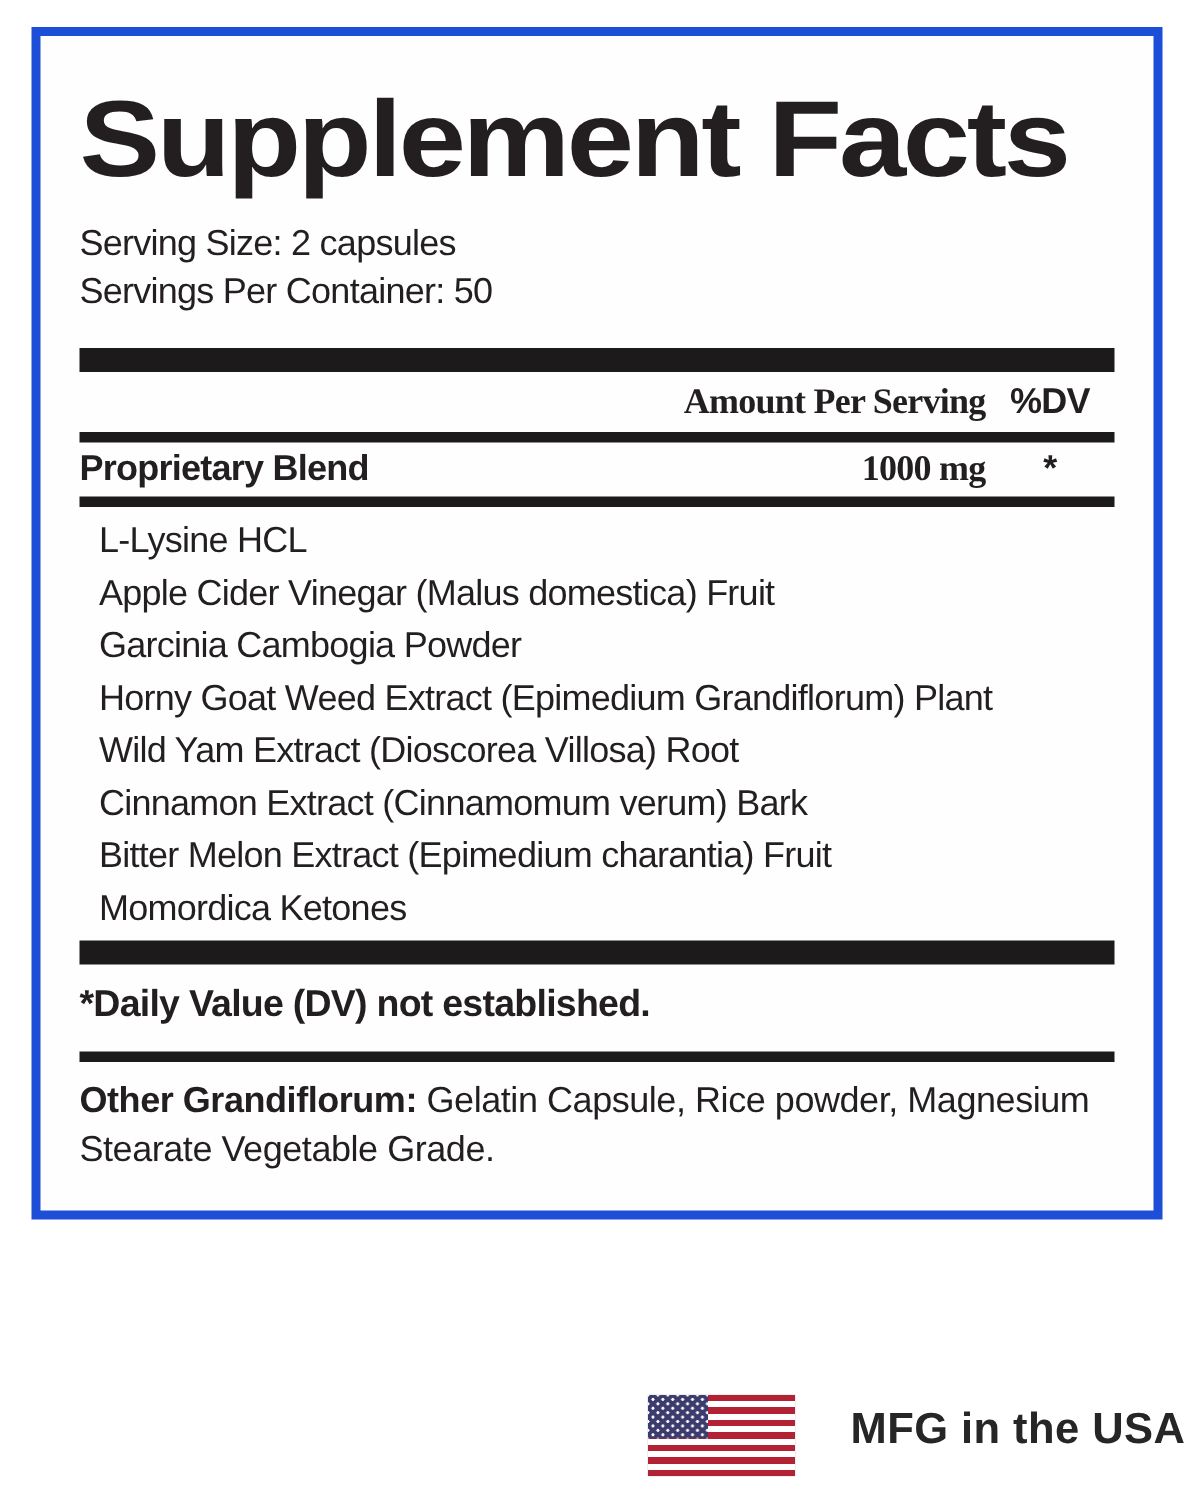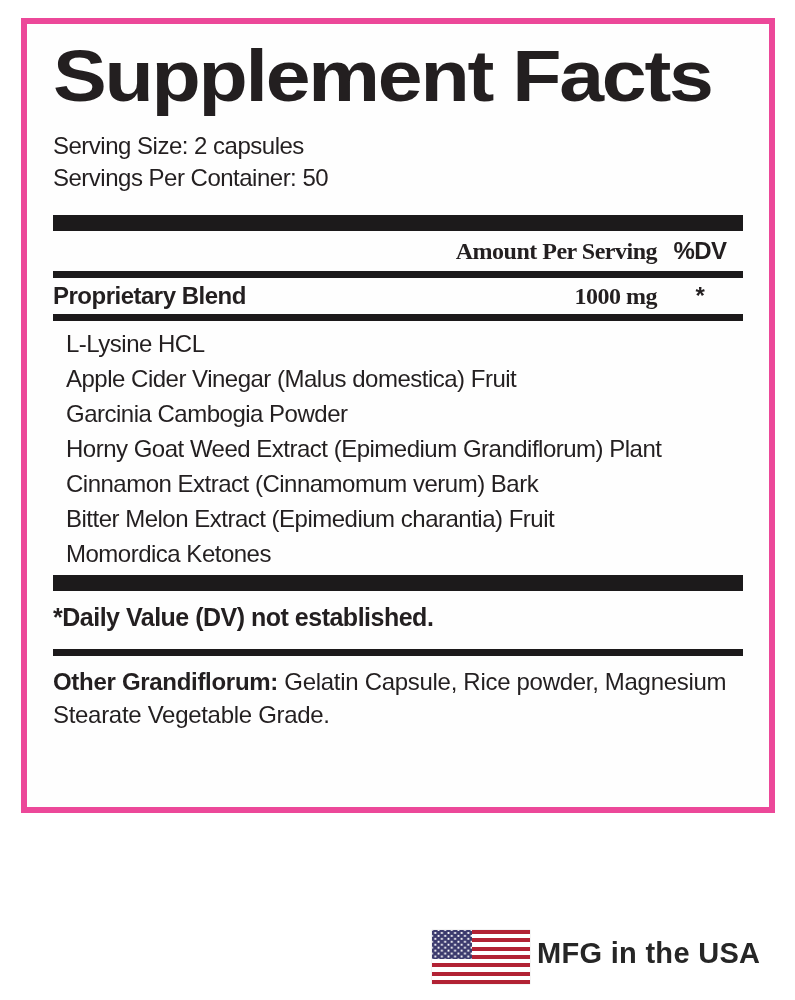--- a/index.html
+++ b/index.html
@@ -14,23 +14,23 @@
   }
 
   
   .facts-box {
     position: absolute;
     left: 21px;
     top: 18px;
     width: 754px;
     height: 795px;
     box-sizing: border-box;
-    border: 6px solid #ec4899;
+    border: 6px solid #1d4ed8;
     background: #fefefe;
-    padding: 0 26px;
+    padding: 17px 26px;
   }
   .panel-title {
     margin: 14px 0 0 0;
     font-size: 72px;
     font-weight: bold;
     line-height: 76px;
     height: 76px;
     letter-spacing: -2px;
     transform: scaleX(1.12);
     transform-origin: left center;
@@ -115,21 +115,21 @@
     height: 29.1px;
     background-color: #3c3b6e;
     background-image:
       radial-gradient(circle, #ffffff 0.9px, rgba(255,255,255,0) 1.2px),
       radial-gradient(circle, #ffffff 0.9px, rgba(255,255,255,0) 1.2px);
     background-size: 6.6px 5.9px, 6.6px 5.9px;
     background-position: 0 0, 3.3px 2.95px;
   }
   .mfg-text {
     position: absolute;
-    left: 537px;
+    left: 567px;
     top: 937px;
     font-size: 29px;
     font-weight: bold;
     letter-spacing: 0.3px;
     color: #262626;
     white-space: nowrap;
   }
 </style>
 </head>
 <body>
@@ -159,20 +159,21 @@
       <span class="col-dv">*</span>
     </div>
 
     <div class="bar bar-med"></div>
 
     <div class="ingredients">
       <div class="ingredient-item">L-Lysine HCL</div>
       <div class="ingredient-item">Apple Cider Vinegar (Malus domestica) Fruit</div>
       <div class="ingredient-item">Garcinia Cambogia Powder</div>
       <div class="ingredient-item">Horny Goat Weed Extract (Epimedium Grandiflorum) Plant</div>
+      <div class="ingredient-item">Wild Yam Extract (Dioscorea Villosa) Root</div>
       <div class="ingredient-item">Cinnamon Extract (Cinnamomum verum) Bark</div>
       <div class="ingredient-item">Bitter Melon Extract (Epimedium charantia) Fruit</div>
       <div class="ingredient-item">Momordica Ketones</div>
     </div>
 
     <div class="bar bar-thick-2"></div>
 
     <div class="footnote">*Daily Value (DV) not established.</div>
 
     <div class="bar bar-med bar-med-foot"></div>

